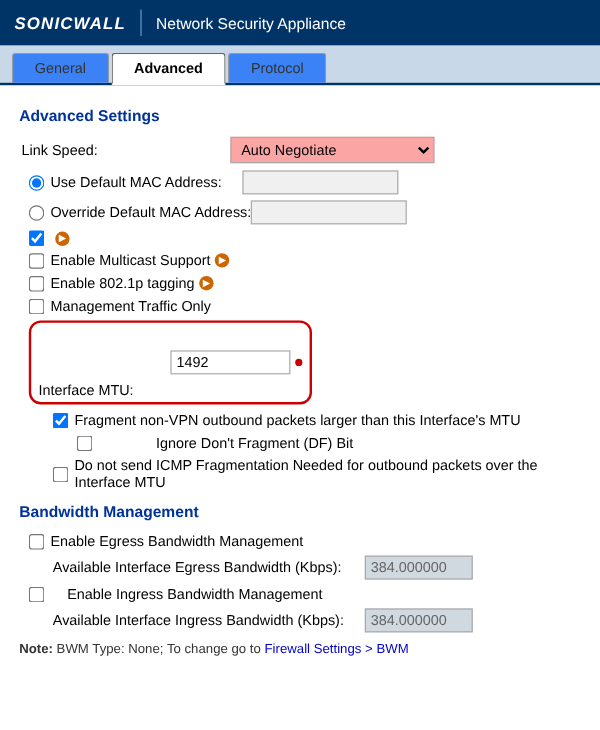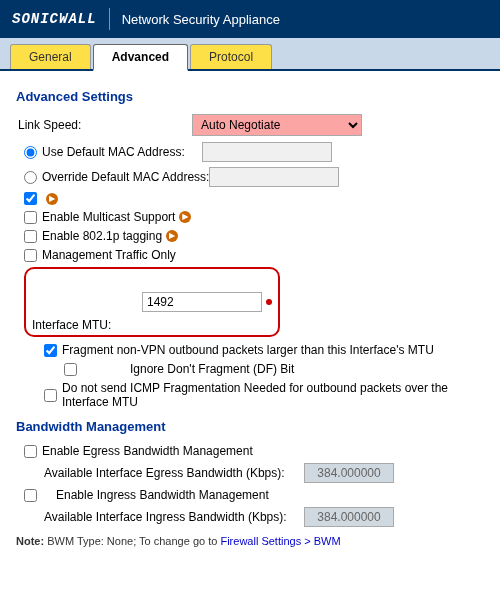--- a/index.html
+++ b/index.html
@@ -19,21 +19,20 @@
       align-items: center;
       padding: 6px 12px;
       height: 38px;
     }
     .header-logo {
       color: #fff;
       font-weight: bold;
       font-size: 14px;
       letter-spacing: 1px;
       font-style: italic;
-      font-family: Liberation Mono, monospace;
     }
     .header-divider {
       width: 1px;
       height: 22px;
       background: #6699cc;
       margin: 0 12px;
     }
     .header-title {
       color: #fff;
       font-size: 13px;
@@ -46,21 +45,21 @@
       align-items: flex-end;
       padding: 6px 10px 0 10px;
       border-bottom: 2px solid #003366;
     }
     .tab {
       padding: 5px 18px;
       font-size: 12px;
       cursor: pointer;
       border: 1px solid #999;
       border-bottom: none;
-      background: #fde047;
+      background: #3b82f6;
       color: #333;
       margin-right: 2px;
       border-radius: 3px 3px 0 0;
     }
     .tab.active {
       background: #fff;
       border-color: #666;
       border-bottom: 2px solid #fff;
       margin-bottom: -2px;
       font-weight: bold;
@@ -164,21 +163,21 @@
     .mtu-label {
       font-size: 12px;
       min-width: 110px;
       margin-top: 46px;
     }
     .mtu-input {
       border: 1px solid #aaa;
       padding: 2px 4px;
       font-size: 12px;
       height: 20px;
-      width: 120px;
+      width: 100px;
       background: #fff;
     }
     .mtu-dot {
       display: inline-block;
       width: 6px;
       height: 6px;
       background: #cc0000;
       border-radius: 50%;
       margin-left: 4px;
     }
@@ -202,21 +201,20 @@
       min-width: 260px;
     }
     .bandwidth-input {
       border: 1px solid #aaa;
       padding: 2px 4px;
       font-size: 12px;
       height: 20px;
       width: 90px;
       background: #d0d8e0;
       color: #666;
-      text-align: center;
     }
 
     .note-row {
       margin-top: 8px;
       font-size: 11px;
       color: #333;
     }
     .note-row a {
       color: #0000cc;
       text-decoration: none;

